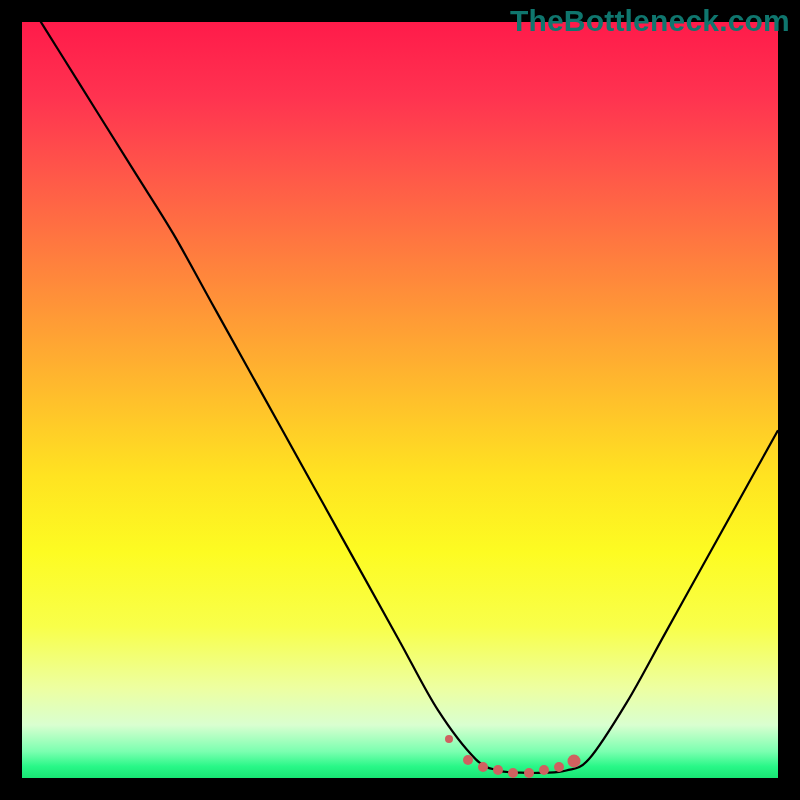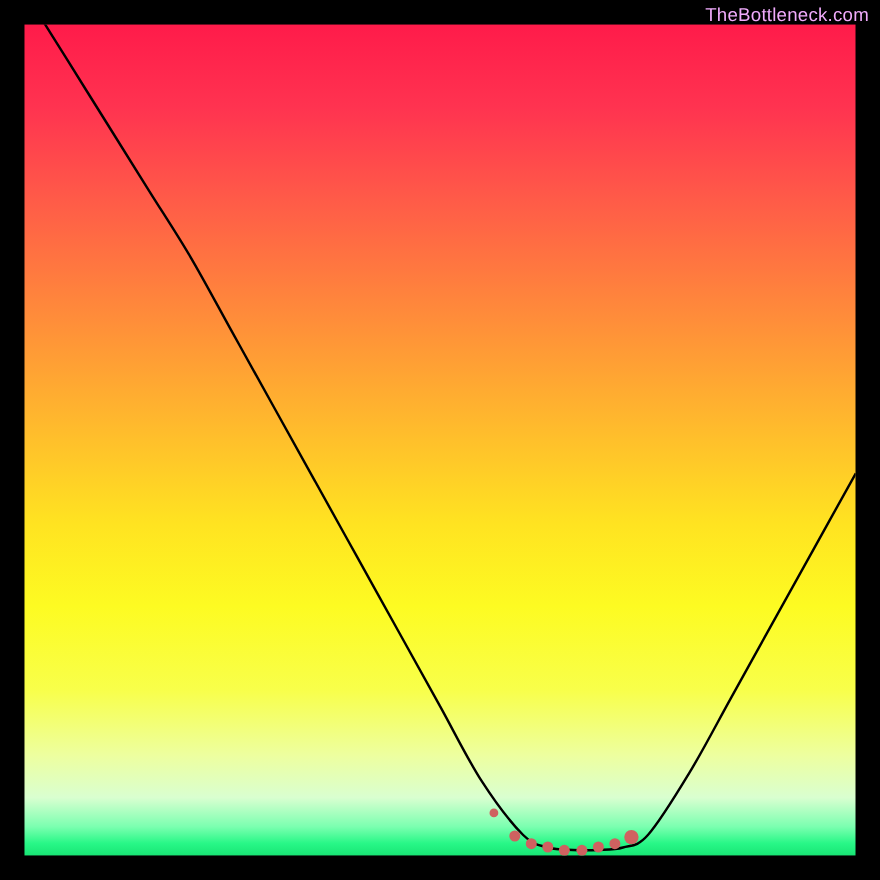--- a/index.html
+++ b/index.html
@@ -28,23 +28,23 @@
   }
   .points-layer {
     position: absolute;
     left: 0; top: 0; width: 100%; height: 100%;
   }
   .watermark {
     position: absolute;
     top: 4px;
     right: 10px;
     font-family: Arial, Helvetica, sans-serif;
-    font-size: 17px;
-    font-weight: 400;
-    color: #f0abfc;
+    font-size: 30px;
+    font-weight: 700;
+    color: #0f766e;
     letter-spacing: 0.2px;
   }
   .point {
     position: absolute;
     width: 11px;
     height: 11px;
     border-radius: 50%;
     transform: translate(-50%, -50%);
   }
 </style>

